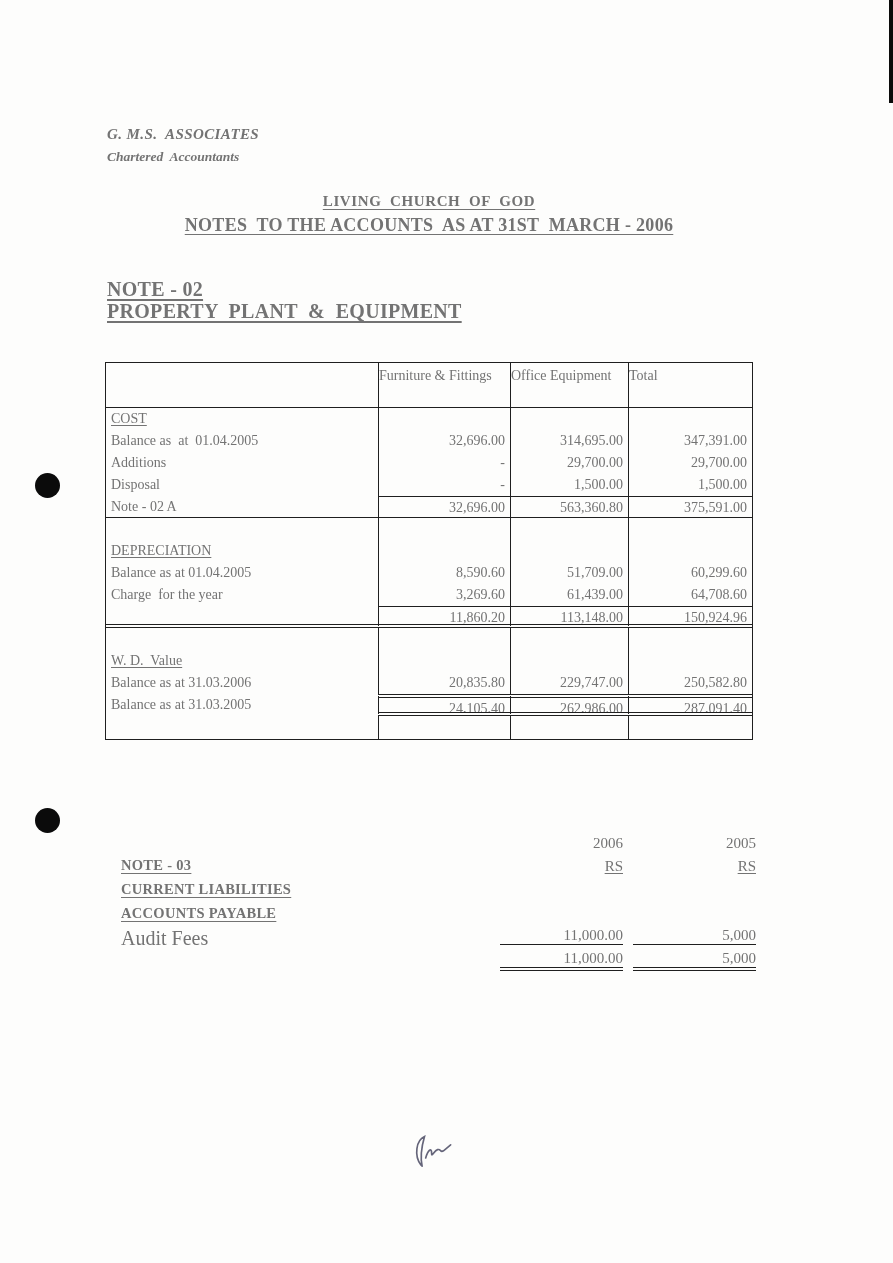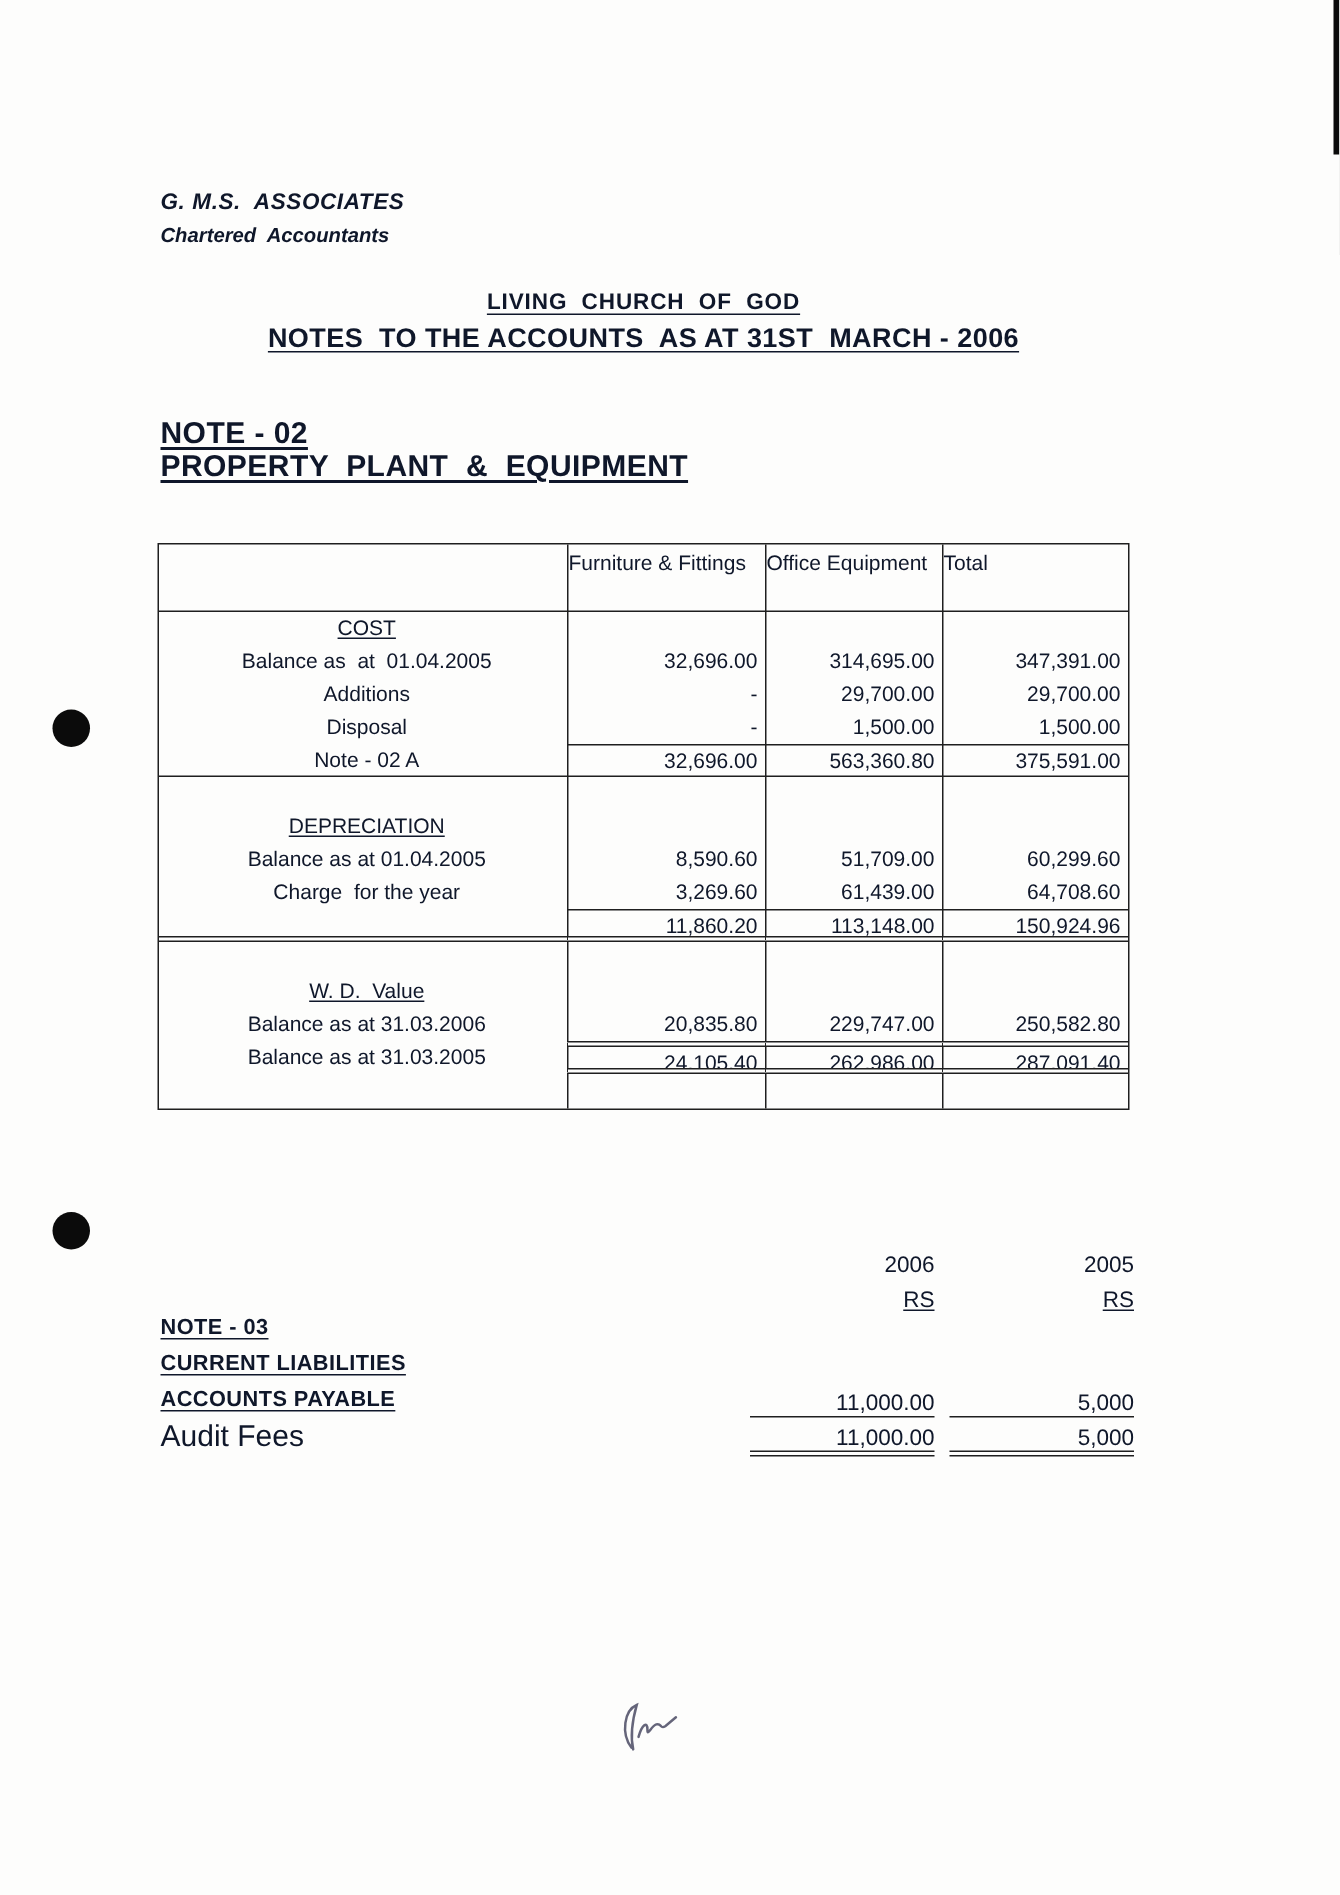--- a/index.html
+++ b/index.html
@@ -1,20 +1,20 @@
 <!DOCTYPE html>
 <html><head>
 <meta charset="utf-8">
 <style>
   html,body { margin:0; padding:0; background:#e9e9e9; }
   .sheet {
     position:relative; width:893px; height:1263px; margin:0 auto;
     background:#fdfdfc; overflow:hidden;
-    font-family:Liberation Sans, sans-serif;
-    color:#0f172a;
+    font-family:Liberation Serif, serif;
+    color:#737373;
   }
   .abs { position:absolute; }
   .pre { white-space:pre; }
 
   
   .firm   { left:107px; top:126px; font-size:15px; font-weight:bold; font-style:italic; letter-spacing:.4px; }
   .firmsub{ left:107px; top:149px; font-size:13.5px; font-weight:bold; font-style:italic; }
 
   
   .titlewrap { left:0; top:193px; width:858px; text-align:center; }
@@ -32,30 +32,30 @@
     border:1.5px solid #1f1f1f; box-sizing:border-box;
     display:grid;
     grid-template-columns:272px 132px 118px 1fr;
     grid-template-rows:45px repeat(14, 22px) 1fr;
     font-size:14px; line-height:21px;
   }
   .tr { display:contents; }
   .td { overflow:hidden; box-sizing:border-box; }
   .vl { border-left:1.5px solid #1f1f1f; }
   .hdr { border-bottom:1.5px solid #1f1f1f; text-align:left; padding-top:3px; line-height:19px; }
-  .label { padding-left:5px; white-space:pre;text-align:center; }
+  .label { padding-left:5px; white-space:pre; }
   .num { text-align:right; padding-right:5px; }
   .sect { text-decoration:underline; text-underline-offset:2px; }
   .bt  { border-top:1.4px solid #1f1f1f; }
   .bb  { border-bottom:1.4px solid #1f1f1f; }
   .bbd { border-bottom:4px double #1f1f1f; }
   .btd { border-top:4px double #1f1f1f; }
 
   
-  .n3lbl  { left:107px; font-size:14.5px;margin-top:20px; }
+  .n3lbl  { left:121px; font-size:14.5px; }
   .n3row  { left:500px; width:256px; display:flex; font-size:15px; }
   .c1 { width:123px; text-align:right; box-sizing:border-box; }
   .c2 { width:123px; margin-left:10px; text-align:right; box-sizing:border-box; }
   .rs { text-decoration:underline; text-underline-offset:2px; }
   .uline  .c1, .uline  .c2 { border-bottom:1.4px solid #1f1f1f; }
   .dline  .c1, .dline  .c2 { border-bottom:4px double #1f1f1f; }
   .plain  { font-size:20px; }
 
   
   .punch { width:25px; height:25px; border-radius:50%; background:#0b0b0b; }

